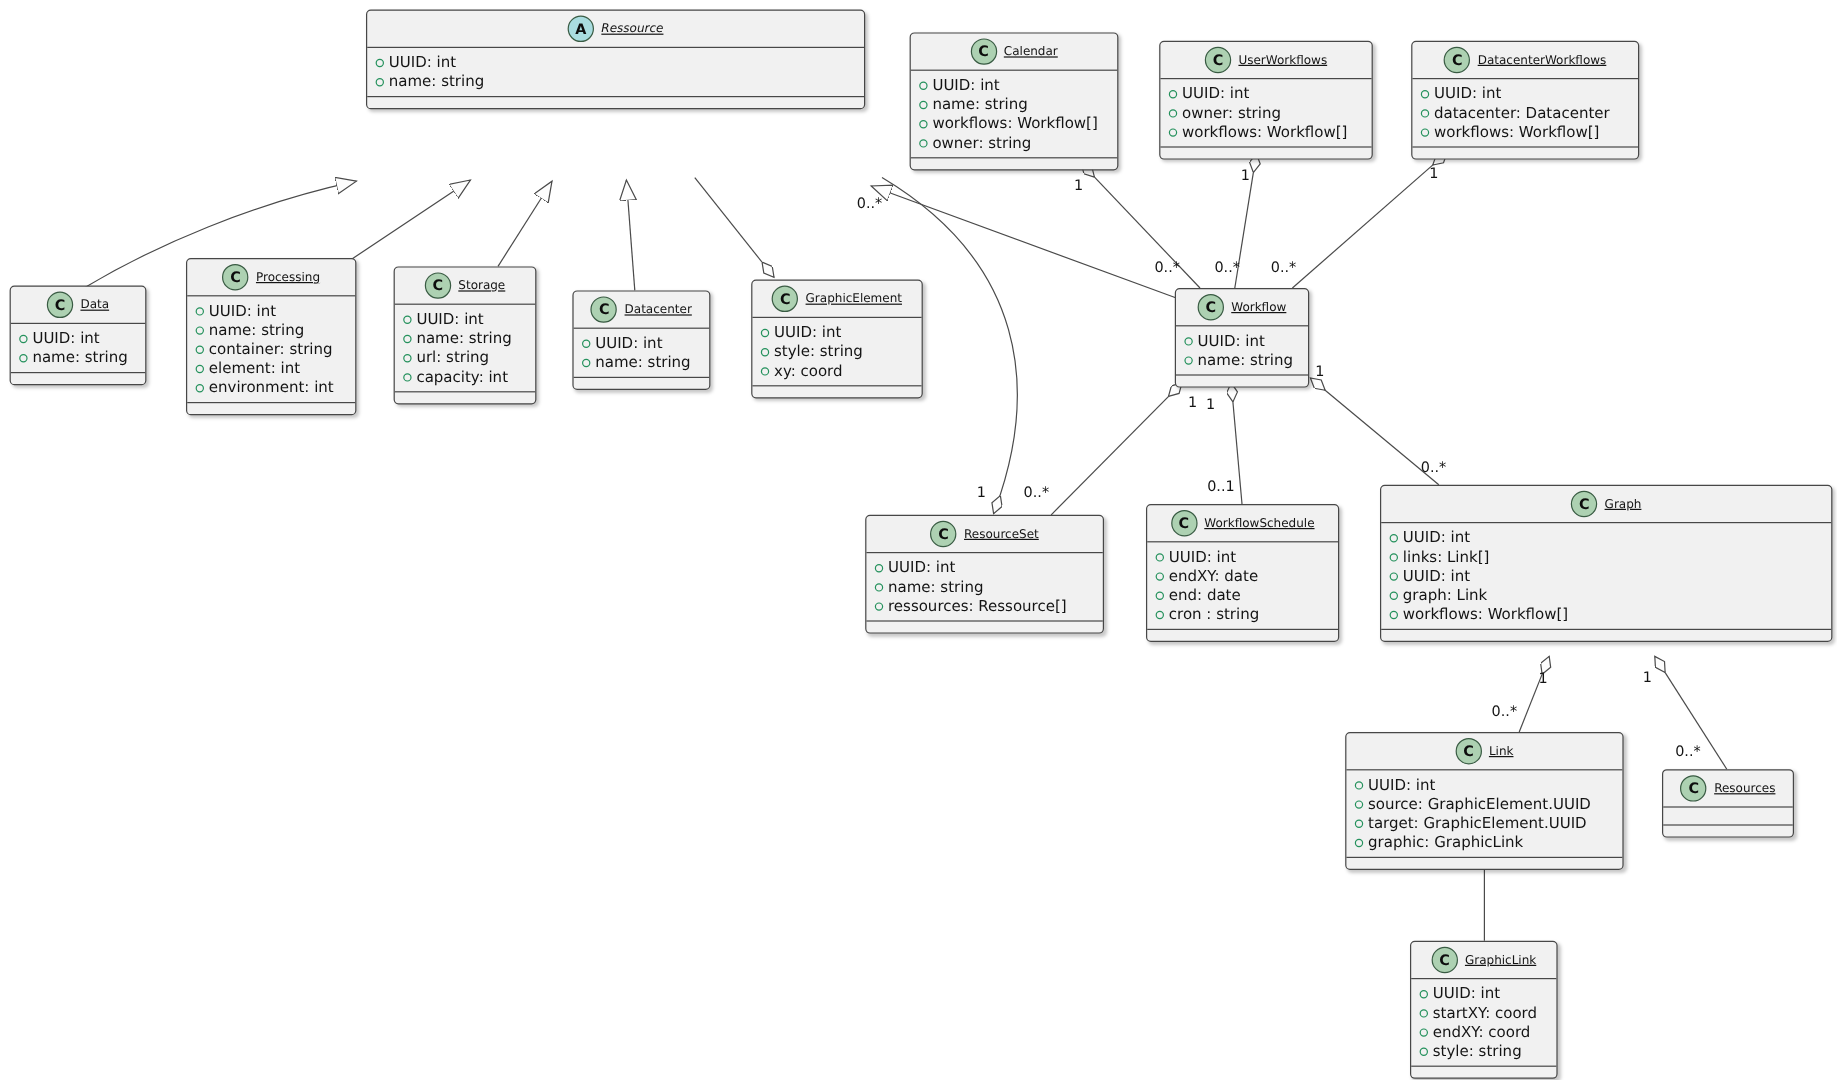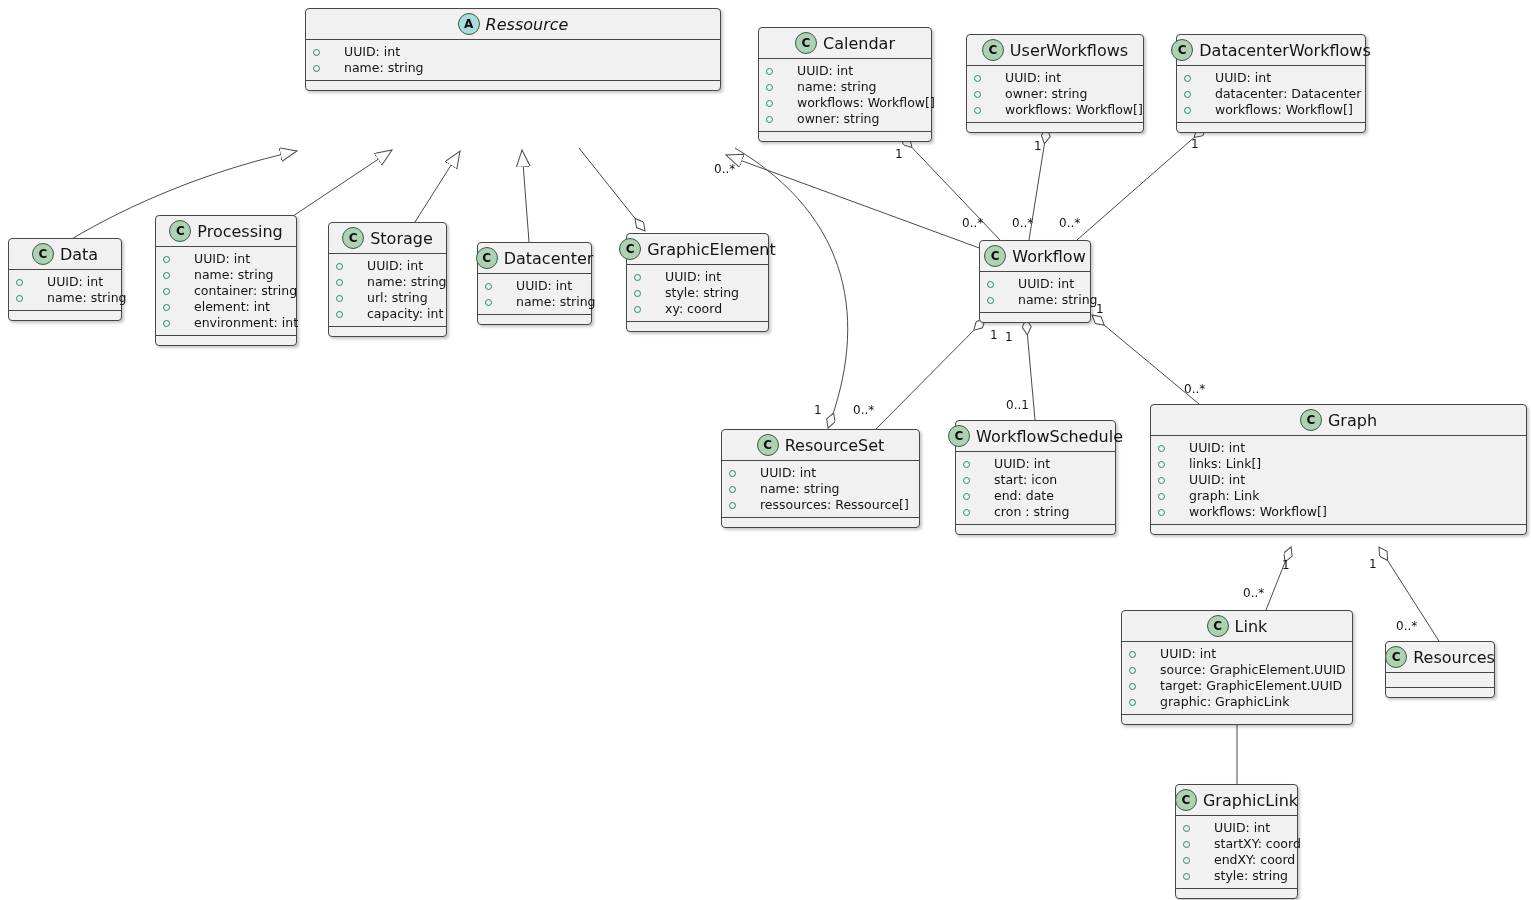--- a/index.html
+++ b/index.html
@@ -18,24 +18,24 @@
     display:flex;align-items:center;justify-content:center;gap:6px;
     padding:3px 8px;border-bottom:1px solid #474747;height:24px;
   }
   .spot{
     width:20px;height:20px;border-radius:50%;border:1px solid #395b43;
     display:flex;align-items:center;justify-content:center;
     font-weight:bold;font-size:12px;flex:0 0 auto;color:#0d0d0d;
   }
   .spot.c{background:#ADD1B2;}
   .spot.a{background:#A9DCDF;}
-  .class-name{font-size:16px;white-space:nowrap;}
+  .class-name{font-size:10px;white-space:nowrap;text-decoration:underline;}
   .class-box.abstract .class-name{font-style:italic;}
   .attrs{padding:4px 7px;border-bottom:1px solid #474747;min-height:6px;}
-  .attr{display:flex;align-items:center;gap:24px;font-size:12.5px;line-height:16px;white-space:nowrap;}
+  .attr{display:flex;align-items:center;gap:4px;font-size:12.5px;line-height:16px;white-space:nowrap;}
   .field-dot{width:7px;height:7px;border-radius:50%;border:1.5px solid #24915c;flex:0 0 auto;box-sizing:border-box;background:transparent;}
   .methods{height:9px;}
 </style>
 </head>
 <body>
 
 <div class="canvas">
   <svg class="edge-layer" viewBox="0 0 1531 900">
     <defs>
       <marker id="m-tri" markerUnits="userSpaceOnUse" markerWidth="20" markerHeight="16" refX="17" refY="7" orient="auto">
@@ -321,21 +321,21 @@
           <span class="spot c">C</span>
           <span class="class-name">WorkflowSchedule</span>
         </div>
         <div class="attrs">
           <div class="attr">
             <span class="field-dot"></span>
             <span>UUID: int</span>
           </div>
           <div class="attr">
             <span class="field-dot"></span>
-            <span>start: icon</span>
+            <span>endXY: date</span>
           </div>
           <div class="attr">
             <span class="field-dot"></span>
             <span>end: date</span>
           </div>
           <div class="attr">
             <span class="field-dot"></span>
             <span>cron : string</span>
           </div>
         </div>

